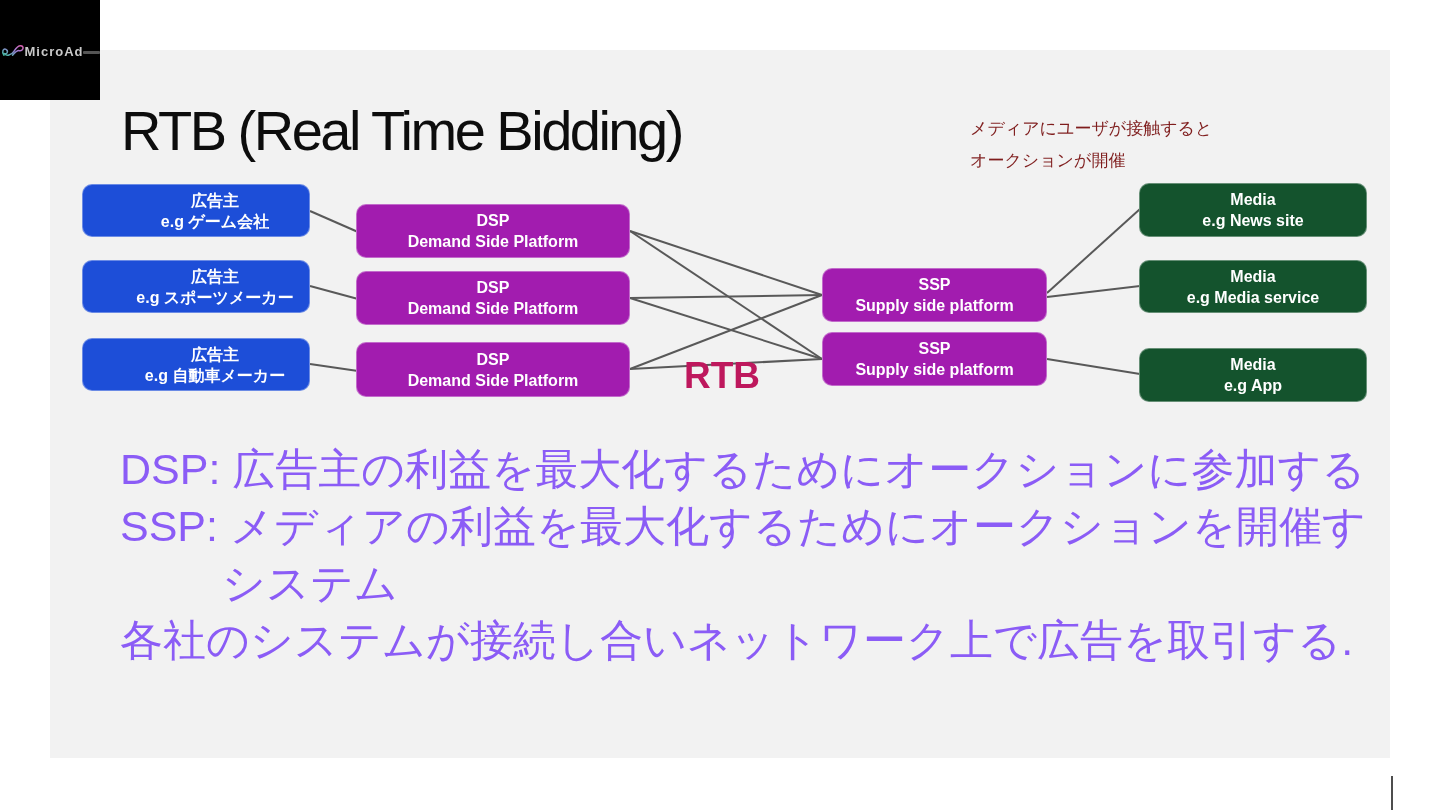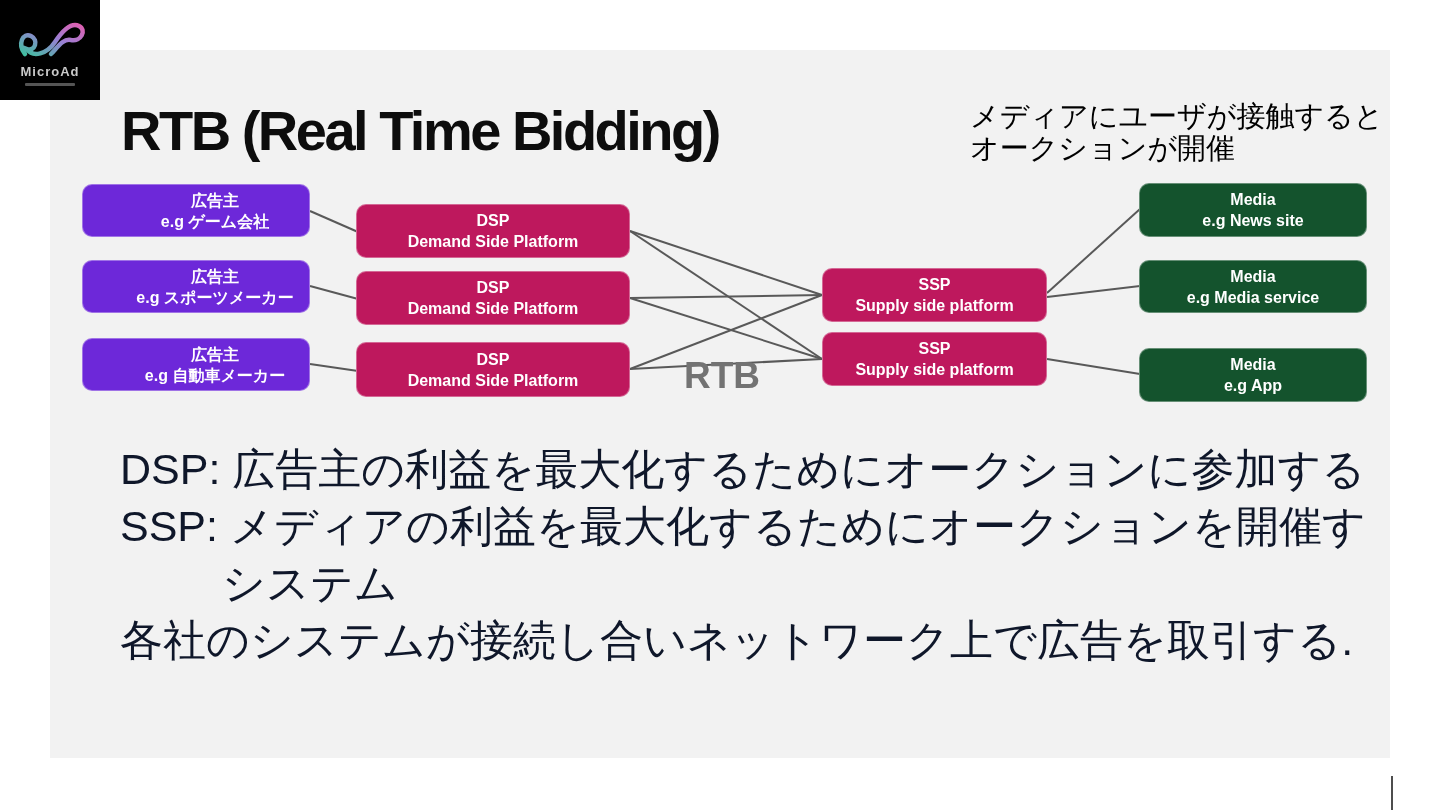--- a/index.html
+++ b/index.html
@@ -9,57 +9,57 @@
     font-family:"Liberation Sans", sans-serif;
   }
   .slide {
     position:absolute; left:50px; top:50px; width:1340px; height:708px;
     background:#f2f2f2;
   }
   
   .logo {
     position:absolute; left:0; top:0; width:100px; height:100px;
     background:#000; z-index:6;
-    display:flex; flex-direction:column; align-items:center; justify-content:center;
+    display:flex; flex-direction:row; align-items:center; justify-content:center;
   }
   .logo .brand {
     color:#c9c9c9; font-size:13px; font-weight:bold; letter-spacing:1px; margin-top:2px;
   }
   .logo .tagline-bar {
     width:50px; height:3px; background:#555; margin-top:4px; border-radius:1px;
   }
   
   .title {
     position:absolute; left:121px; top:98px; z-index:4;
-    font-size:56px; font-weight:bold; letter-spacing:-2.5px; color:#0d0d0d;
+    font-size:56px; font-weight:normal; letter-spacing:-2.5px; color:#0d0d0d;
     white-space:nowrap;
   }
   .annotation {
-    position:absolute; left:970px; top:100px; z-index:4;
-    font-size:29px; line-height:32px; color:#000000; white-space:nowrap;
+    position:absolute; left:970px; top:113px; z-index:4;
+    font-size:17px; line-height:32px; color:#7f1d1d; white-space:nowrap;
   }
   
   svg.connectors { position:absolute; left:0; top:0; z-index:2; }
   .edge { stroke:#595959; stroke-width:2; fill:none; }
   
   .node {
     position:absolute; z-index:3; border-radius:10px; box-sizing:border-box;
     display:flex; flex-direction:column; align-items:center; justify-content:center;
     color:#fff; font-weight:bold; font-size:16px; line-height:21px; text-align:center;
     border:1px solid rgba(255,255,255,0.35); white-space:nowrap;
   }
-  .node.advertiser { background:#6d28d9;padding-left:38px; }
-  .node.platform   { background:#be185d; }
+  .node.advertiser { background:#1d4ed8;padding-left:38px; }
+  .node.platform   { background:#a21caf; }
   .node.media      { background:#14532d; }
   .rtb-label {
     position:absolute; left:684px; top:355px; z-index:4;
-    font-size:37px; font-weight:bold; color:#737373;
+    font-size:37px; font-weight:bold; color:#be185d;
   }
   
-  .body-text { position:absolute; left:120px; top:441px; z-index:4; color:#0f172a; }
+  .body-text { position:absolute; left:120px; top:441px; z-index:4; color:#8b5cf6; }
   .body-text .line {
     font-size:43px; height:57px; line-height:57px; white-space:nowrap;
   }
   .body-text .line.indent { padding-left:102px; }
   
   .edge-marker {
     position:absolute; left:1391px; top:776px; width:2px; height:34px;
     background:#4d4d4d; z-index:5;
   }
 </style>

